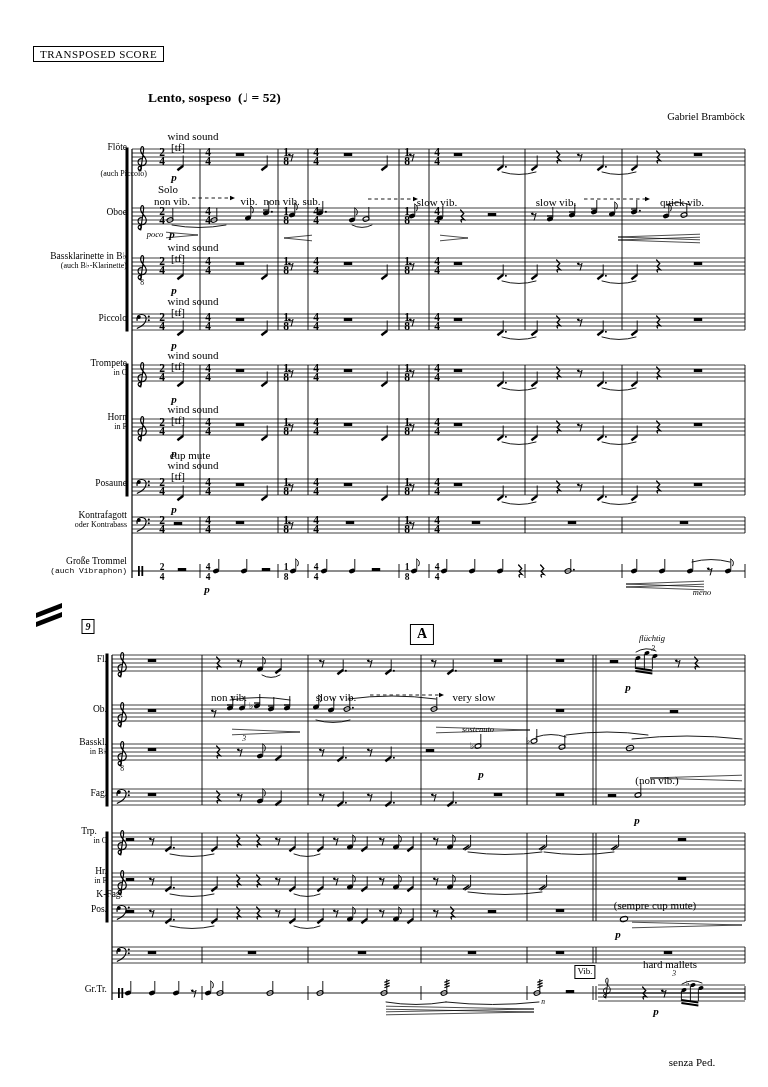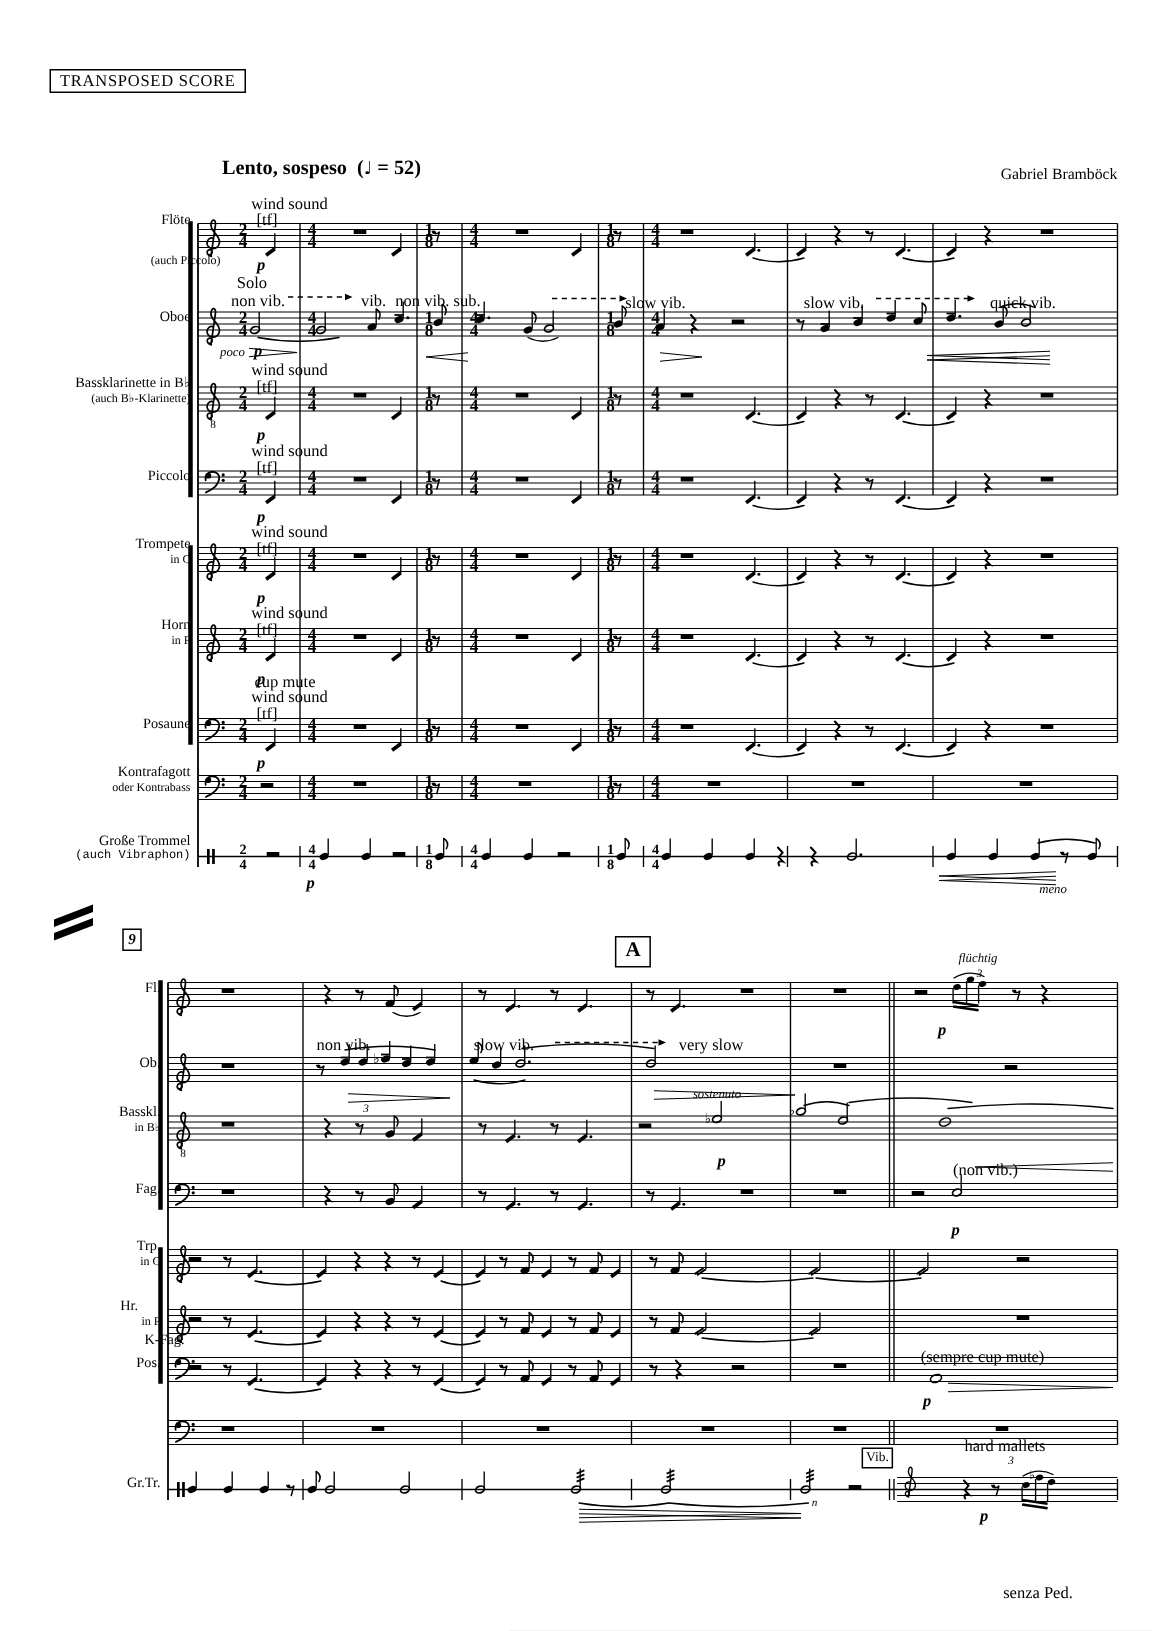--- a/index.html
+++ b/index.html
@@ -3,21 +3,21 @@
 <meta charset="utf-8">
 <style>
   html,body{margin:0;padding:0;background:#e8e8e8;}
   #page{position:relative;width:768px;height:1087px;background:#ffffff;overflow:hidden;
         font-family:"Liberation Serif","DejaVu Serif",serif;color:#000;}
   #score-svg{position:absolute;left:0;top:0;}
   .badge{position:absolute;left:33px;top:46px;border:1.4px solid #000;padding:1px 6px;
          font-size:11px;letter-spacing:0.5px;}
   .title{position:absolute;left:0;top:62px;width:768px;text-align:center;
          font-style:italic;font-size:21px;letter-spacing:2px;word-spacing:8px;}
-  .tempo{position:absolute;left:148px;top:104px;font-weight:bold;font-size:13.5px;text-align:center;}
+  .tempo{position:absolute;left:148px;top:90px;font-weight:bold;font-size:13.5px;text-align:center;}
   .met{font-weight:bold;}
   .mnote{font-family:"DejaVu Sans",sans-serif;font-size:12px;}
   .composer{position:absolute;right:23px;top:111px;font-size:10.5px;}
   .copyright{position:absolute;left:0;top:1031px;width:768px;text-align:center;font-size:10.5px;}
   .a{position:absolute;font-size:11px;white-space:nowrap;transform:translateX(-50%);line-height:1;}
   .it{position:absolute;font-size:8.5px;font-style:italic;white-space:nowrap;transform:translateX(-50%);line-height:1;}
   .tiny{position:absolute;font-size:7.5px;font-style:italic;white-space:nowrap;transform:translateX(-50%);line-height:1;}
   .dyn{position:absolute;font-size:11px;font-style:italic;font-weight:bold;white-space:nowrap;transform:translateX(-50%);line-height:1;}
   .mbox{position:absolute;font-size:10px;font-style:italic;font-weight:bold;border:1px solid #000;
         padding:0 3px;transform:translateX(-50%);line-height:1.3;}
@@ -1076,23 +1076,23 @@
       <div class="a" style="left: 193px; top: 460px;">wind sound</div>
       <div class="a" style="left: 178px; top: 471px;">[tf]</div>
       <div class="dyn" style="left: 174px; top: 504px;">p</div>
       <div class="dyn" style="left: 207px; top: 584px;">p</div>
       <div class="it" style="left: 702px; top: 588px;">meno</div>
       <div class="lbl" style="left: 107px; top: 655px;">Fl.</div>
       <div class="lbl" style="left: 107px; top: 705px;">Ob.</div>
       <div class="lbl" style="left: 107px; top: 738px;">Basskl.</div>
       <div class="lbl lbl2" style="left: 107px; top: 748px;">in B♭</div>
       <div class="lbl" style="left: 107px; top: 789px;">Fag.</div>
-      <div class="lbl" style="left: 107px; top: 827px;">Trp.</div>
+      <div class="lbl" style="left: 97px; top: 827px;">Trp.</div>
       <div class="lbl lbl2" style="left: 107px; top: 837px;">in C</div>
-      <div class="lbl" style="left: 92px; top: 867px;">Hr.</div>
+      <div class="lbl" style="left: 107px; top: 867px;">Hr.</div>
       <div class="lbl lbl2" style="left: 107px; top: 877px;">in F</div>
       <div class="lbl" style="left: 107px; top: 905px;">Pos.</div>
       <div class="lbl" style="left: 107px; top: 890px; margin-left: 16px;">K-Fag.</div>
       <div class="lbl" style="left: 107px; top: 985px;">Gr.Tr.</div>
       <div class="mbox" style="left: 88px; top: 619px;">9</div>
       <div class="reh" style="left: 422px; top: 624px;">A</div>
       <div class="vbox" style="left: 585px; top: 965px;">Vib.</div>
       <div class="it" style="left: 652px; top: 634px;">flüchtig</div>
       <div class="tiny" style="left: 653px; top: 645px;">3</div>
       <div class="dyn" style="left: 628px; top: 682px;">p</div>

